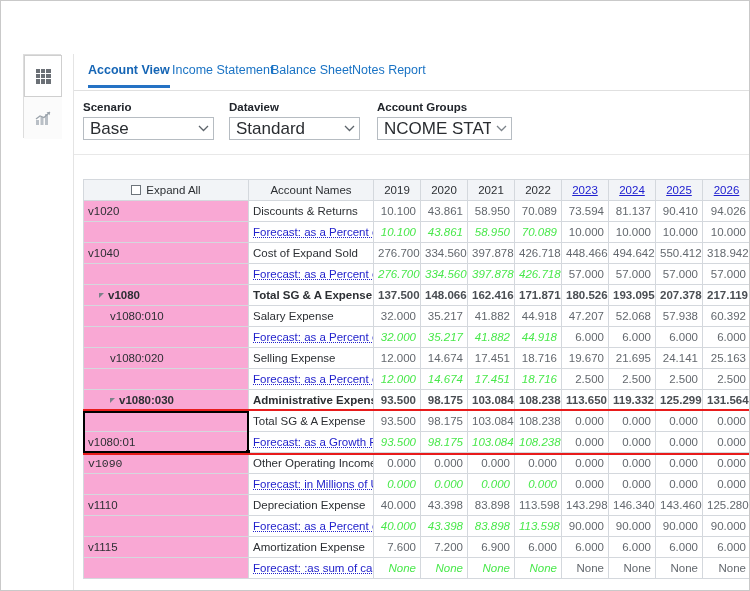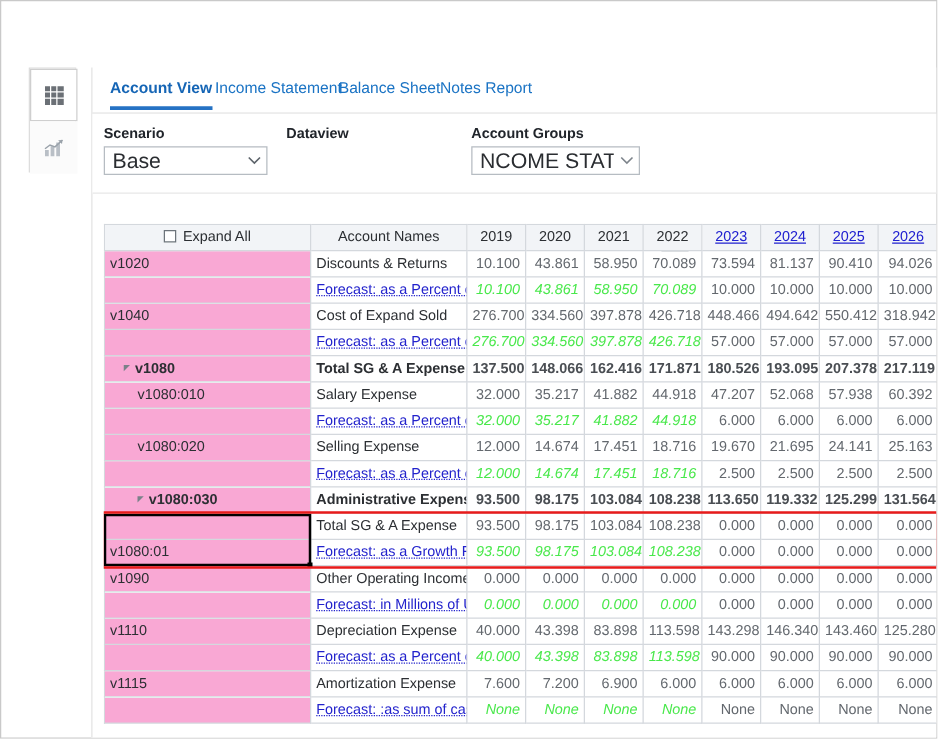--- a/index.html
+++ b/index.html
@@ -264,20 +264,28 @@
       <div class="combo" style="left:9px;top:26px;width:131px">
         <span class="val">Base</span>
         <span class="chev">
           <svg width="11" height="7" viewBox="0 0 11 7">
               <polyline points="1,1 5.5,5.5 10,1" fill="none" stroke="#5d646b" stroke-width="1.3"></polyline>
             </svg>
         </span>
       </div>
 
       <div class="filter-label" style="left:155px;top:10px">Dataview</div>
+      <div class="combo" style="left:155px;top:26px;width:131px">
+        <span class="val">Standard</span>
+        <span class="chev">
+          <svg width="11" height="7" viewBox="0 0 11 7">
+              <polyline points="1,1 5.5,5.5 10,1" fill="none" stroke="#5d646b" stroke-width="1.3"></polyline>
+            </svg>
+        </span>
+      </div>
 
       <div class="filter-label" style="left:303px;top:10px">Account Groups</div>
       <div class="combo" style="left:303px;top:26px;width:135px">
         <span class="val">NCOME STATEMENT</span>
         <span class="chev">
           <svg width="11" height="7" viewBox="0 0 11 7">
               <polyline points="1,1 5.5,5.5 10,1" fill="none" stroke="#7d848b" stroke-width="1.3"></polyline>
             </svg>
         </span>
       </div>
@@ -458,21 +466,21 @@
               <td class="num green">93.500</td>
               <td class="num green">98.175</td>
               <td class="num green">103.084</td>
               <td class="num green">108.238</td>
               <td class="num">0.000</td>
               <td class="num">0.000</td>
               <td class="num">0.000</td>
               <td class="num">0.000</td>
             </tr>
             <tr>
-              <td class="acct-id" style="padding-left: 4px;"><span>v1090</span></td>
+              <td class="acct-id" style="padding-left: 4px; font-family: Liberation Mono, monospace;"><span>v1090</span></td>
               <td class="name">Other Operating Income/(E</td>
               <td class="num">0.000</td>
               <td class="num">0.000</td>
               <td class="num">0.000</td>
               <td class="num">0.000</td>
               <td class="num">0.000</td>
               <td class="num">0.000</td>
               <td class="num">0.000</td>
               <td class="num">0.000</td>
             </tr>

